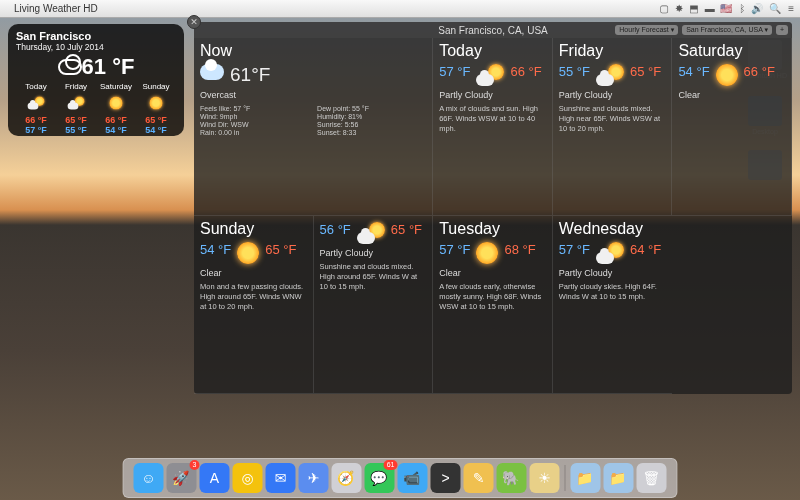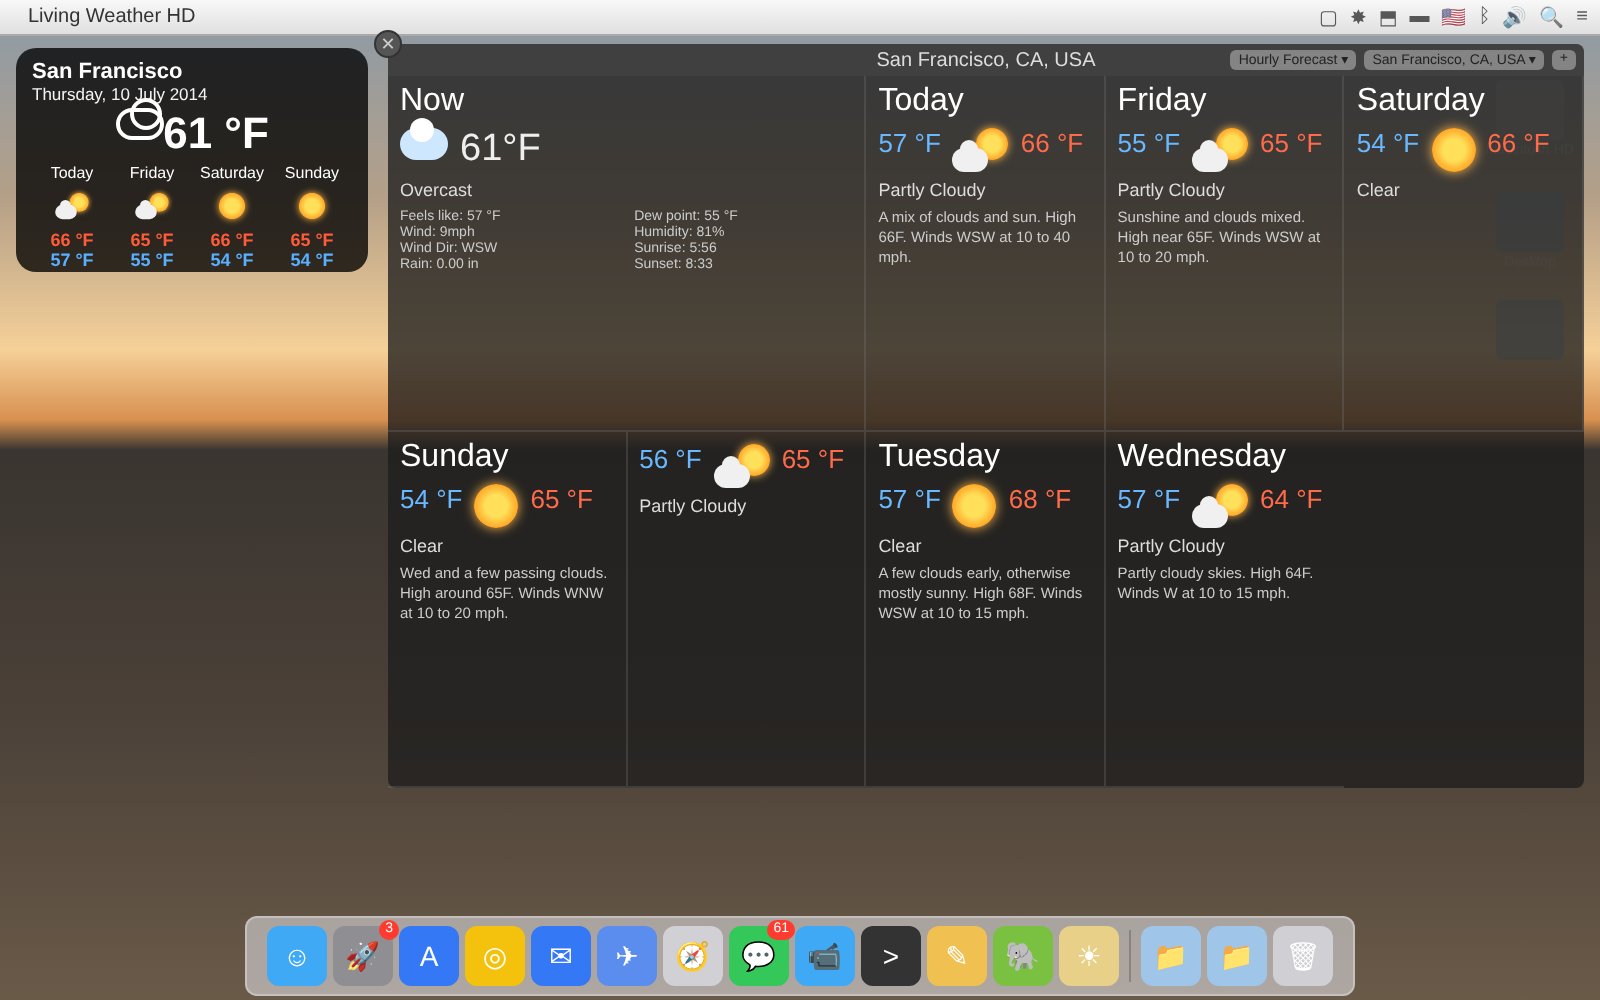--- a/index.html
+++ b/index.html
@@ -8,21 +8,21 @@
 
 .menubar { position: absolute; top: 0; left: 0; right: 0; height: 18px; background: linear-gradient(#f8f8f8, #e0e0e0); border-bottom: 1px solid #aaa; display: flex; align-items: center; font-size: 10px; color: #333; padding: 0 6px; }
 .menubar .apple { font-size: 11px; margin-right: 8px; }
 .menubar .tray { margin-left: auto; display: flex; gap: 6px; font-size: 10px; }
 .tray span { opacity: 0.8; }
 
 
 .widget { position: absolute; top: 24px; left: 8px; width: 176px; height: 112px; background: rgba(0,0,0,0.78); border-radius: 10px; color: #fff; padding: 6px 8px; }
 .widget-city { text-align: left; font-weight: bold; font-size: 11px; }
 .widget-date { text-align: left; font-size: 8.5px; margin-bottom: 2px; opacity: 0.95; }
-.widget-now { display: flex; justify-content: center; }
+.widget-now { display: flex; align-items: center; justify-content: center; }
 .widget-now .temp { font-size: 22px; font-weight: bold; }
 .widget-row { display: flex; justify-content: space-around; margin-top: 2px; }
 .wcol { text-align: center; font-size: 8px; flex: 1; }
 .wcol .hi { color: #ff5a3a; font-weight: bold; font-size: 9px; }
 .wcol .lo { color: #5ab0ff; font-weight: bold; font-size: 9px; }
 
 
 .window { position: absolute; top: 22px; left: 194px; width: 598px; height: 372px; background: rgba(30,30,30,0.78); border-radius: 4px; color: #eee; font-size: 9px; }
 .window-titlebar { height: 16px; display: flex; align-items: center; position: relative; background: rgba(70,70,70,0.6); border-radius: 4px 4px 0 0; }
 .window-titlebar .close { position: absolute; left: -7px; top: -7px; width: 14px; height: 14px; border-radius: 50%; background: #555; color: #ccc; font-size: 9px; text-align: center; line-height: 13px; border: 1px solid #333; }
@@ -217,32 +217,33 @@
     <div class="card-cond">Clear</div>
       </div>
     <div class="card">
         <div class="card-title">Sunday</div>
     <div class="card-main">
           <span class="lo">54 °F</span>
           <div class="icon-sun"></div>
           <span class="hi">65 °F</span>
         </div>
     <div class="card-cond">Clear</div>
-    <div class="card-desc">Wed and a few passing clouds. High around 65F. Winds WNW at 10 to 20 mph.</div>
+    <div class="card-desc">Mon and a few passing clouds. High around 65F. Winds WNW at 10 to 20 mph.</div>
       </div>
     <div class="card">
     <div class="card-main">
           <span class="lo">56 °F</span>
           <div class="icon-partly">
             <div class="s"></div>
             <div class="c"></div>
           </div>
           <span class="hi">65 °F</span>
         </div>
     <div class="card-cond">Partly Cloudy</div>
+    <div class="card-desc">Sunshine and clouds mixed. High around 65F. Winds W at 10 to 15 mph.</div>
       </div>
     <div class="card">
         <div class="card-title">Tuesday</div>
     <div class="card-main">
           <span class="lo">57 °F</span>
           <div class="icon-sun"></div>
           <span class="hi">68 °F</span>
         </div>
     <div class="card-cond">Clear</div>
     <div class="card-desc">A few clouds early, otherwise mostly sunny. High 68F. Winds WSW at 10 to 15 mph.</div>

